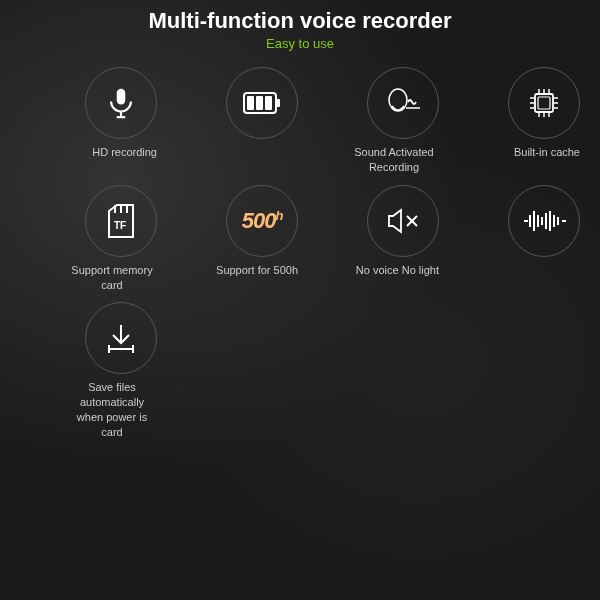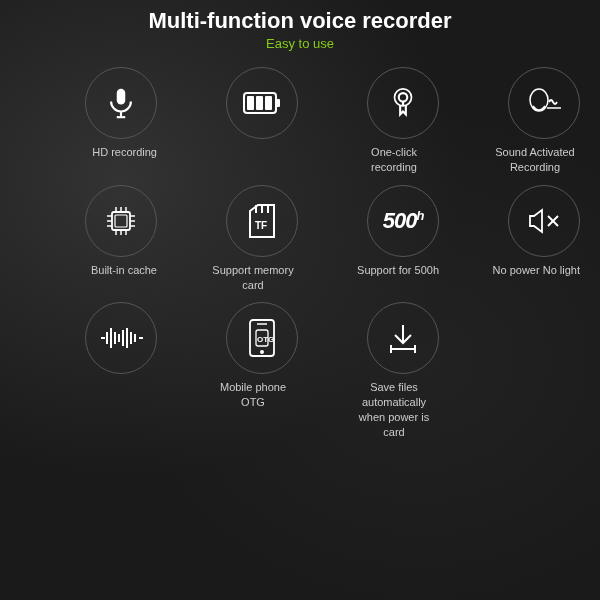--- a/index.html
+++ b/index.html
@@ -85,21 +85,21 @@
       max-width: 90px;
     }
 
     
     svg {
       fill: white;
       stroke: none;
     }
 
     .icon-text {
-      color: #ffffff;
+      color: #fdba74;
       font-size: 22px;
       font-weight: bold;
       font-style: italic;
       letter-spacing: -1px;
     }
     .icon-text sup {
       font-size: 13px;
       vertical-align: super;
     }
   </style>
@@ -132,31 +132,20 @@
         <svg width="38" height="28" viewBox="0 0 38 28">
           <rect x="1" y="4" width="32" height="20" rx="3" fill="none" stroke="white" stroke-width="2"></rect>
           <rect x="33" y="10" width="4" height="8" rx="1" fill="white"></rect>
           <rect x="4" y="7" width="7" height="14" rx="1" fill="white"></rect>
           <rect x="13" y="7" width="7" height="14" rx="1" fill="white"></rect>
           <rect x="22" y="7" width="7" height="14" rx="1" fill="white"></rect>
         </svg>
       </div>
     </div>
 
-    <div class="feature">
-      <div class="icon-circle">
-        <svg width="34" height="34" viewBox="0 0 24 24">
-          <circle cx="12" cy="8" r="3" fill="none" stroke="white" stroke-width="1.5"></circle>
-          <circle cx="12" cy="8" r="6" fill="none" stroke="white" stroke-width="1.2"></circle>
-          <path d="M10 14v6l2-2 2 2v-6" fill="none" stroke="white" stroke-width="1.5"></path>
-          <line x1="12" y1="11" x2="12" y2="14" stroke="white" stroke-width="1.5"></line>
-        </svg>
-      </div>
-      <span class="feature-label">One-click recording</span>
-    </div>
 
     <div class="feature">
       <div class="icon-circle">
         <svg width="38" height="34" viewBox="0 0 38 34">
 
           <ellipse cx="14" cy="14" rx="9" ry="11" fill="none" stroke="white" stroke-width="1.5"></ellipse>
           <path d="M8 20 Q14 28 20 20" fill="none" stroke="white" stroke-width="1.5"></path>
 
           <path d="M24 16 Q26 12 28 16 Q30 20 32 16" fill="none" stroke="white" stroke-width="1.8"></path>
           <line x1="22" y1="22" x2="36" y2="22" stroke="white" stroke-width="1.5"></line>
@@ -214,52 +203,40 @@
     <div class="feature">
       <div class="icon-circle">
         <svg width="36" height="30" viewBox="0 0 36 30">
 
           <path d="M4 10 L4 20 L8 20 L16 26 L16 4 L8 10 Z" fill="none" stroke="white" stroke-width="1.8"></path>
 
           <line x1="22" y1="10" x2="32" y2="20" stroke="white" stroke-width="2"></line>
           <line x1="32" y1="10" x2="22" y2="20" stroke="white" stroke-width="2"></line>
         </svg>
       </div>
-      <span class="feature-label">No power No light</span>
+      <span class="feature-label">No voice No light</span>
     </div>
 
     <div class="feature">
       <div class="icon-circle">
         <svg width="44" height="28" viewBox="0 0 44 28">
           <line x1="2" y1="14" x2="6" y2="14" stroke="white" stroke-width="2"></line>
           <line x1="8" y1="8" x2="8" y2="20" stroke="white" stroke-width="2"></line>
           <line x1="12" y1="4" x2="12" y2="24" stroke="white" stroke-width="2"></line>
           <line x1="16" y1="8" x2="16" y2="20" stroke="white" stroke-width="2"></line>
           <line x1="20" y1="10" x2="20" y2="18" stroke="white" stroke-width="2"></line>
           <line x1="24" y1="6" x2="24" y2="22" stroke="white" stroke-width="2"></line>
           <line x1="28" y1="4" x2="28" y2="24" stroke="white" stroke-width="2"></line>
           <line x1="32" y1="8" x2="32" y2="20" stroke="white" stroke-width="2"></line>
           <line x1="36" y1="10" x2="36" y2="18" stroke="white" stroke-width="2"></line>
           <line x1="40" y1="14" x2="44" y2="14" stroke="white" stroke-width="2"></line>
         </svg>
       </div>
     </div>
 
-    <div class="feature">
-      <div class="icon-circle">
-        <svg width="32" height="40" viewBox="0 0 32 40">
-          <rect x="4" y="2" width="24" height="36" rx="3" fill="none" stroke="white" stroke-width="1.8"></rect>
-          <line x1="11" y1="6" x2="21" y2="6" stroke="white" stroke-width="1.5"></line>
-          <circle cx="16" cy="34" r="2" fill="white"></circle>
-          <rect x="10" y="12" width="12" height="16" rx="2" fill="none" stroke="white" stroke-width="1.3"></rect>
-          <text x="11" y="24" font-size="8" fill="white" font-weight="bold" font-family="Arial">OTG</text>
-        </svg>
-      </div>
-      <span class="feature-label">Mobile phone OTG</span>
-    </div>
 
     <div class="feature">
       <div class="icon-circle">
         <svg width="34" height="34" viewBox="0 0 34 34">
           <line x1="17" y1="4" x2="17" y2="22" stroke="white" stroke-width="2"></line>
           <polyline points="9,14 17,22 25,14" fill="none" stroke="white" stroke-width="2"></polyline>
           <line x1="5" y1="28" x2="29" y2="28" stroke="white" stroke-width="2"></line>
           <line x1="5" y1="24" x2="5" y2="32" stroke="white" stroke-width="2"></line>
           <line x1="29" y1="24" x2="29" y2="32" stroke="white" stroke-width="2"></line>
         </svg>

